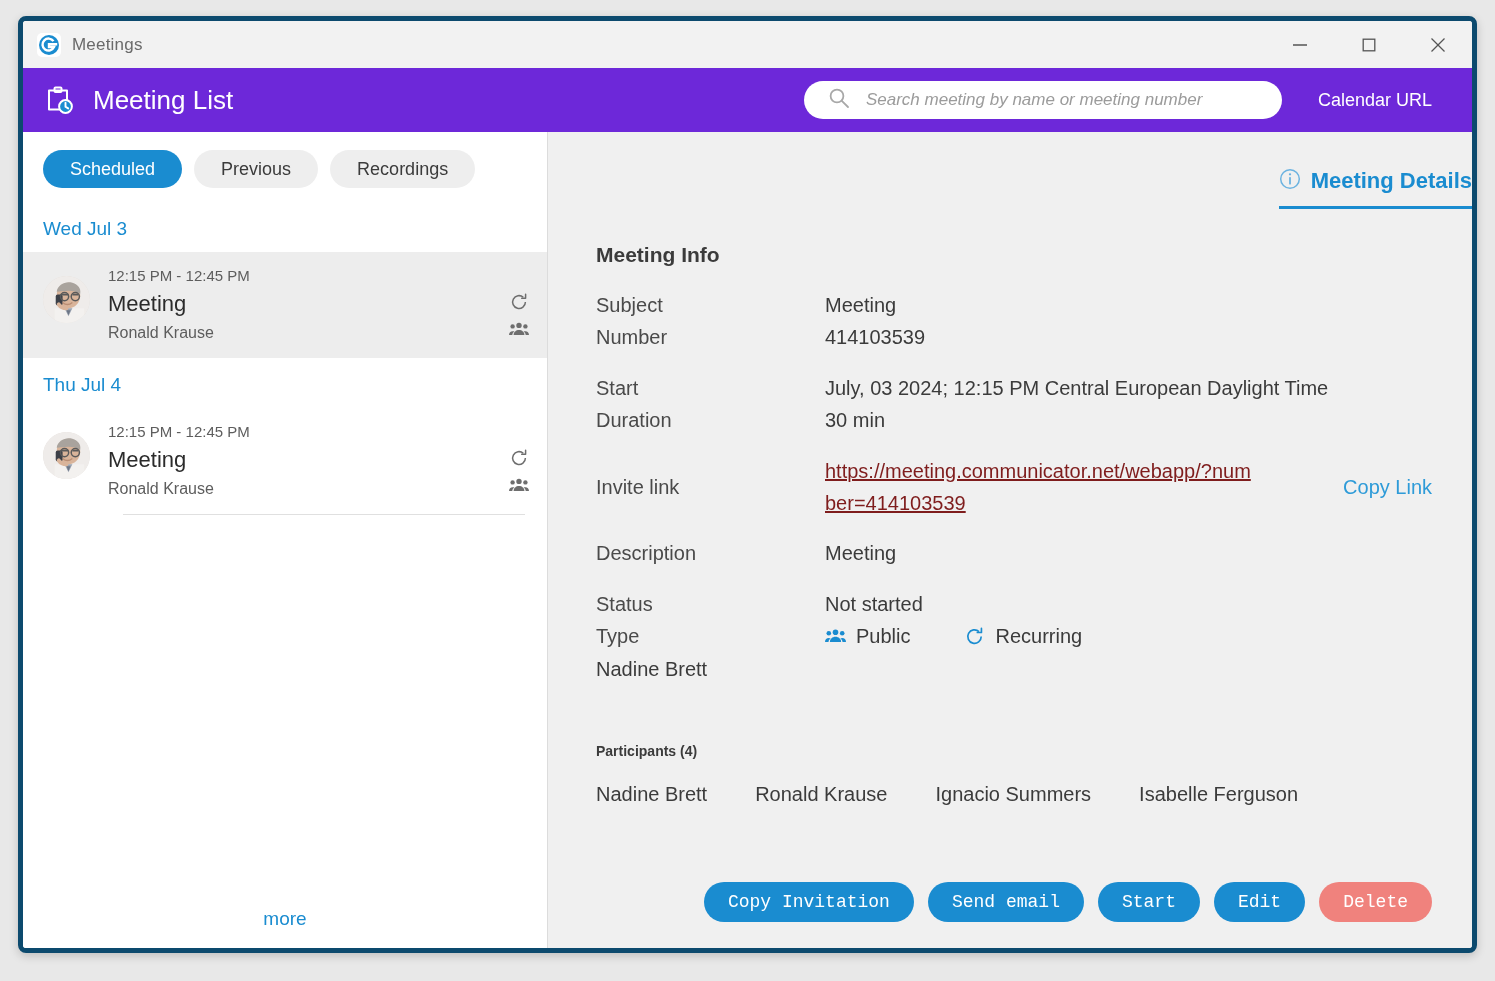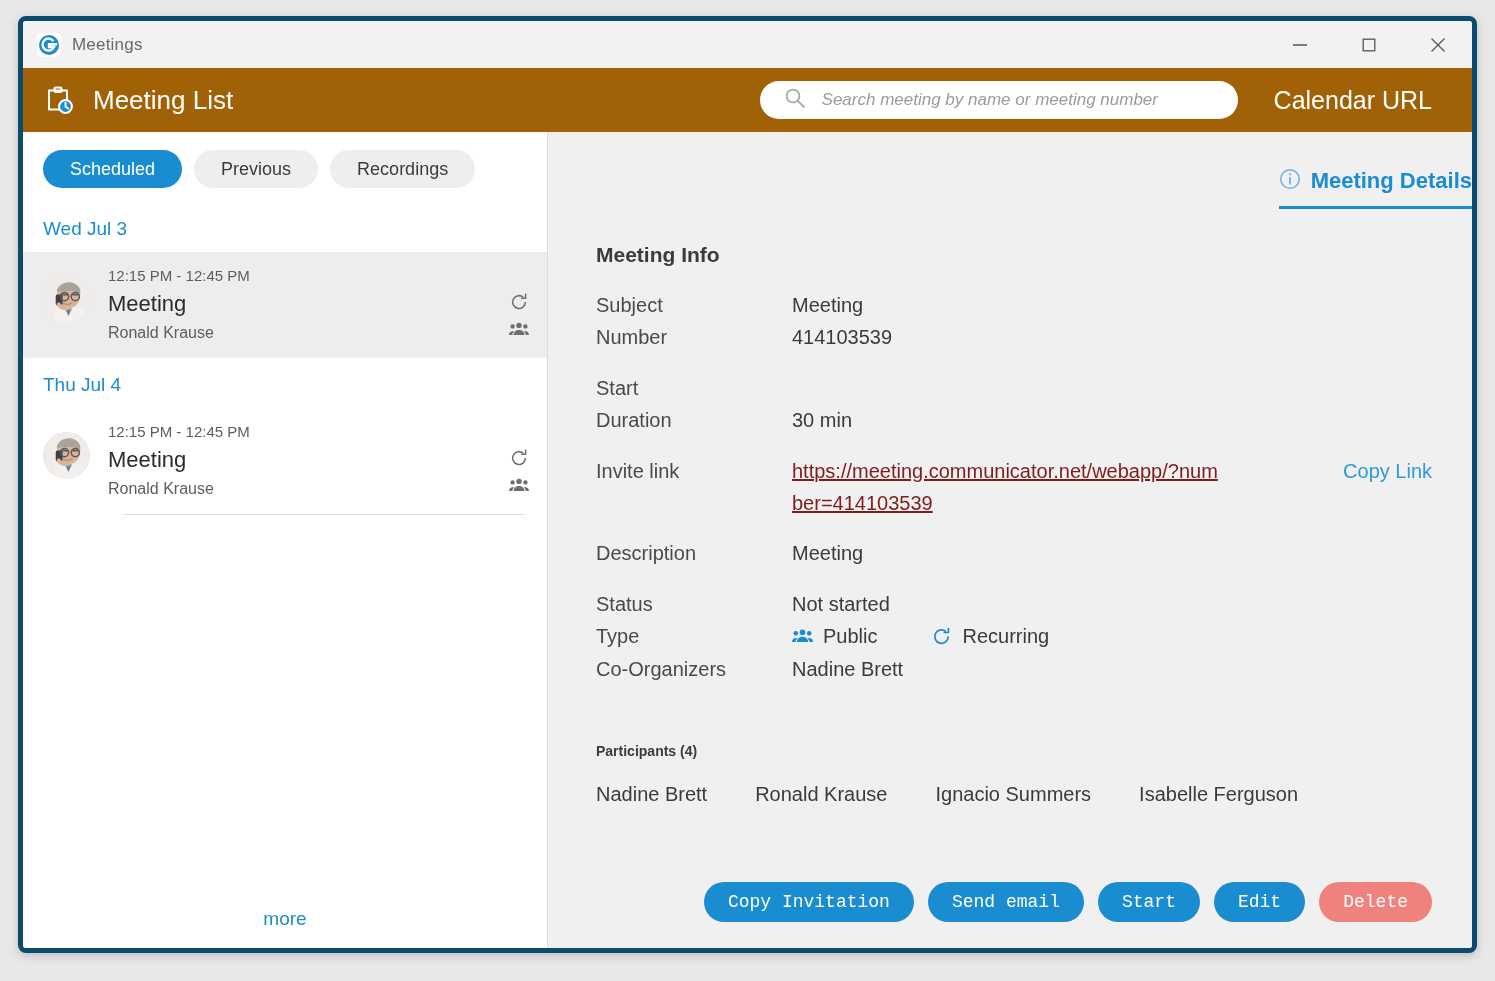--- a/index.html
+++ b/index.html
@@ -61,21 +61,21 @@
     width: 69px;
     height: 100%;
     display: flex; align-items: center; justify-content: center;
     cursor: default;
   }
   .win-btn svg { display: block; }
 
   
   #header {
     height: 64px;
-    background: #a16207;
+    background: #6d28d9;
     display: flex;
     align-items: center;
     flex: 0 0 auto;
   }
   #header-icon {
     margin-left: 18px;
     width: 34px; height: 34px;
     display: flex; align-items: center; justify-content: center;
     flex: 0 0 auto;
   }
@@ -107,21 +107,21 @@
   #search-icon {
     position: absolute;
     left: 24px; top: 50%;
     transform: translateY(-50%);
     pointer-events: none;
   }
   #calendar-url {
     margin-left: 36px;
     margin-right: 40px;
     color: #ffffff;
-    font-size: 25px;
+    font-size: 18px;
     cursor: pointer;
     white-space: nowrap;
   }
 
   
   #body-split { flex: 1 1 auto; display: flex; min-height: 0; }
 
   
   #left-panel {
     width: 525px;
@@ -232,21 +232,21 @@
     padding: 34px 40px 0 48px;
     overflow: hidden;
     min-height: 0;
   }
   .section-title {
     font-size: 21px;
     font-weight: bold;
     color: #3b3b3b;
     margin-bottom: 22px;
   }
-  .info-row { display: flex; align-items: flex-start; line-height: 1.62; }
+  .info-row { display: flex; align-items: center; line-height: 1.62; gap: 33px; }
   .info-label {
     width: 196px;
     flex: 0 0 196px;
     font-size: 20px;
     color: #4a4a4a;
   }
   .info-value {
     font-size: 20px;
     color: #3b3b3b;
     flex: 1 1 auto;
@@ -494,20 +494,21 @@
         </div>
         <div class="info-row">
           <div class="info-label">Number</div>
           <div class="info-value">414103539</div>
         </div>
 
         <div class="row-gap"></div>
 
         <div class="info-row">
           <div class="info-label">Start</div>
+          <div class="info-value">July, 03 2024; 12:15 PM Central European Daylight Time</div>
         </div>
         <div class="info-row">
           <div class="info-label">Duration</div>
           <div class="info-value">30 min</div>
         </div>
 
         <div class="row-gap"></div>
 
         <div class="info-row">
           <div class="info-label">Invite link</div>
@@ -553,21 +554,20 @@
                   <path d="M16.4 10a6.4 6.4 0 1 1-2.1-4.7" fill="none" stroke="#1a8cd0" stroke-width="1.6"></path>
                   <path d="M16.6 2.3v3.9h-3.9" fill="none" stroke="#1a8cd0" stroke-width="1.6" stroke-linecap="round" stroke-linejoin="round"></path>
                 </svg>
               </span>
               <span>Recurring</span>
             </span>
           </div>
         </div>
 
         <div class="info-row">
-          <div class="info-label">Co-Organizers</div>
           <div class="info-value">Nadine Brett</div>
         </div>
 
         <div id="participants-title">Participants (4)</div>
         <div id="participants-list">
           <span class="participant">Nadine Brett</span>
           <span class="participant">Ronald Krause</span>
           <span class="participant">Ignacio Summers</span>
           <span class="participant">Isabelle Ferguson</span>
         </div>

